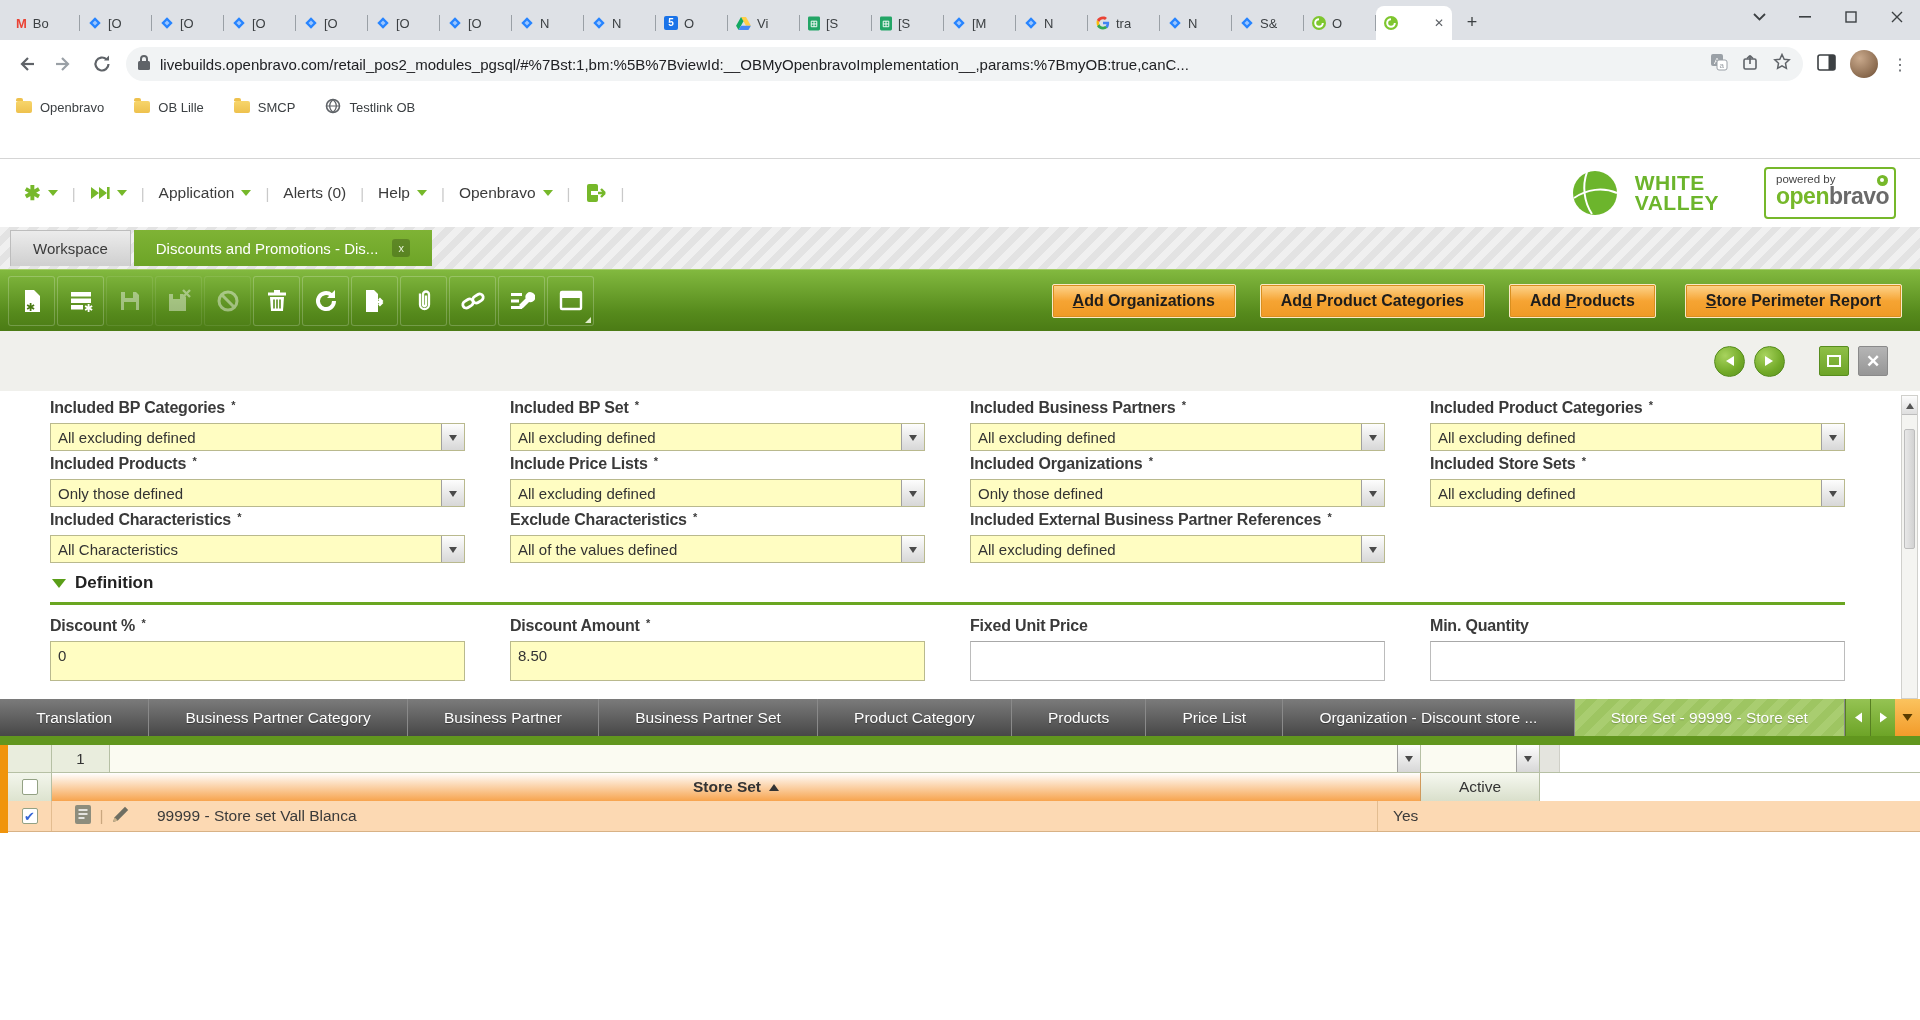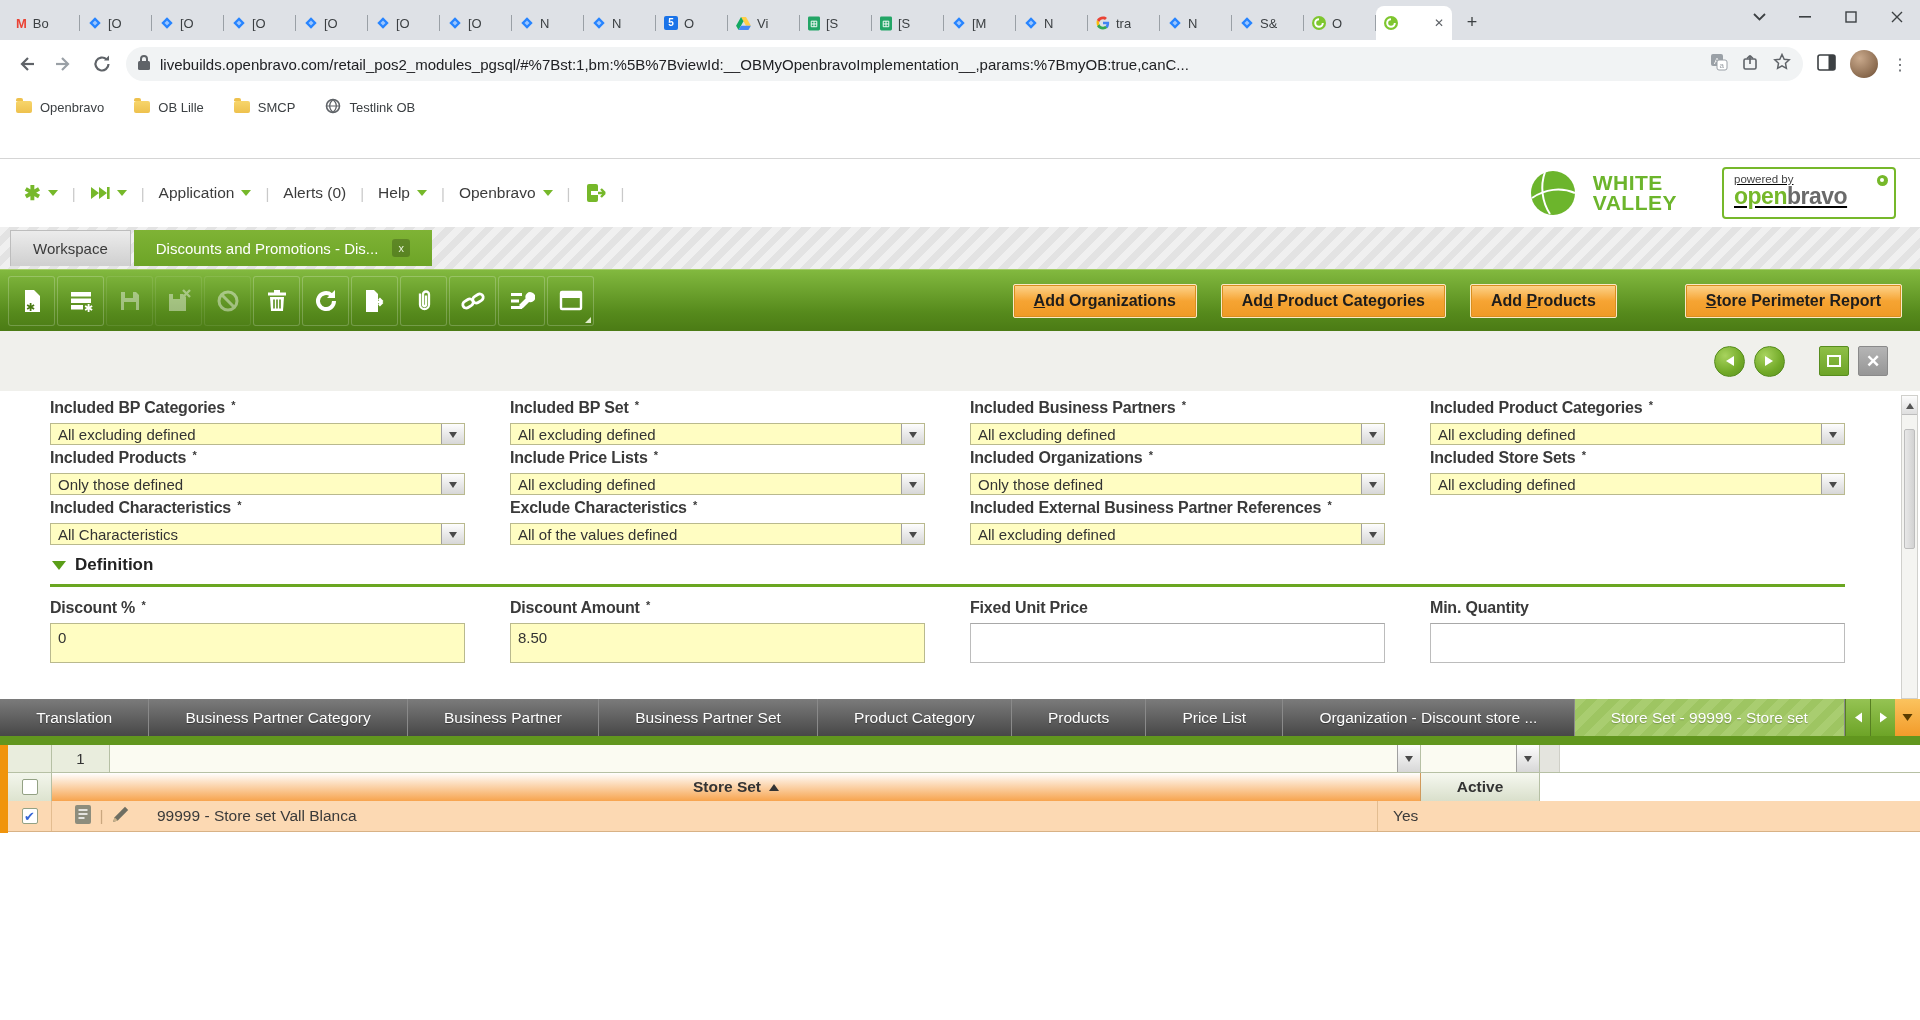--- a/index.html
+++ b/index.html
@@ -47,22 +47,22 @@
   
   .ob-header { height:68px; background:#fff; display:flex; align-items:center; padding:0 18px 0 24px; }
   .menubar { display:flex; align-items:center; gap:14px; font-size:15.5px; color:#3c3c3c; }
   .caret { width:0; height:0; border:5px solid transparent; border-top:6px solid #76b82a; margin-top:5px; }
   .msep { color:#c9c9c9; font-size:15px; }
   .menu-item { display:flex; align-items:center; gap:7px; }
   .ast { color:#76b82a; font-size:20px; font-weight:bold; }
   .logos { margin-left:auto; display:flex; align-items:center; gap:45px; padding-right:6px; }
   .wv { display:flex; align-items:center; gap:16px; }
   .wv-text { color:#6cb52c; font-weight:bold; font-size:21px; line-height:20px; letter-spacing:0.5px; }
-  .pb-badge { width:174px; height:52px; border:2px solid #76b82a; border-radius:4px; background:#fff;
-              padding:4px 8px 0 10px; position:relative;text-decoration:underline; }
+  .pb-badge { width:132px; height:52px; border:2px solid #76b82a; border-radius:4px; background:#fff;
+              padding:4px 8px 0 10px; position:relative; }
   .pb-small { font-size:11.5px; color:#444; }
   .pb-brand { font-size:23px; font-weight:bold; line-height:22px; letter-spacing:-0.5px; }
   .pb-open { color:#76b82a; } .pb-bravo { color:#6a6a6a; }
   .pb-dot { position:absolute; right:6px; top:6px; width:11px; height:11px; border-radius:50%;
             background:#76b82a; }
   .pb-dot:after { content:""; position:absolute; left:3px; top:3px; width:4px; height:4px; border-radius:50%; background:#fff; }
 
   
   .ws-tabs { height:42px; background:repeating-linear-gradient(135deg,#f0f0f0 0 7px,#e3e3e3 7px 14px);
              display:flex; align-items:center; padding-left:10px; }
@@ -77,21 +77,21 @@
                 display:flex; align-items:center; padding:0 8px; border-top:1px solid #a5cc66; }
   .tbtn { width:47px; height:50px; display:flex; align-items:center; justify-content:center;
           border-radius:3px; box-shadow:inset 0 0 0 1px rgba(255,255,255,.22); margin-right:2px; position:relative; }
   .tbtn.dis { opacity:.42; }
   .tbtn.corner:after { content:""; position:absolute; right:3px; bottom:3px; width:0; height:0;
                        border-left:6px solid transparent; border-bottom:6px solid #dfeccb; }
   .tb-spacer { flex:1; }
   .obtn { height:34px; padding:0 20px; font-size:16px; font-weight:bold; color:#1d1d1d; white-space:nowrap;
           background:linear-gradient(#fdd58e,#f6a433 50%,#ef9a25); border:1px solid #fbe9c4;
           box-shadow:inset 0 0 0 1px #d98f1f; border-radius:2px; margin-left:24px; }
-  .obtn.last { margin-left:68px; margin-right:10px; }
+  .obtn.last { margin-left:29px; margin-right:10px; }
   .obtn u { text-decoration:underline; }
 
   
   .form-head { height:60px; background:#f0f0ec; display:flex; align-items:center; justify-content:flex-end;
                gap:9px; padding-right:32px; }
   .rnav-circle { width:31px; height:31px; border-radius:50%;
                  background:radial-gradient(circle at 35% 30%, #a8d35e, #72aa28 60%, #5c9220);
                  display:flex; align-items:center; justify-content:center; color:#fff; font-size:13px;
                  border:1px solid #578d1e; }
   .rnav-sq { width:30px; height:30px; display:flex; align-items:center; justify-content:center; border-radius:2px; }
@@ -100,21 +100,21 @@
   .rnav-close { background:linear-gradient(#b5b5b5,#969696); border:1px solid #8a8a8a; color:#fff;
                 font-size:17px; font-weight:bold; }
   .rnav-sep { width:16px; }
 
   
   .form-area { height:308px; background:#fff; overflow:hidden; position:relative;
                padding:8px 75px 0 50px; }
   .frow { display:grid; grid-template-columns:repeat(4,1fr); column-gap:45px; margin-bottom:4px; }
   .flabel { font-size:16px; font-weight:bold; color:#3a3a3a; letter-spacing:-0.2px; margin-bottom:6px; white-space:nowrap; }
   .req { font-size:11px; vertical-align:top; margin-left:2px; }
-  .ffield { height:22px; display:flex; align-items:center; font-size:15px; color:#333; }
+  .ffield { height:28px; display:flex; align-items:center; font-size:15px; color:#333; }
   .ffield.sel { background:#fffdc2; border:1px solid #b9b98e; justify-content:space-between; padding-left:7px; }
   .ffield.inY { background:#fffdc2; border:1px solid #b9b98e; padding-left:7px; height:40px; align-items:flex-start; padding-top:5px; }
   .ffield.inW { background:#fff; border:1px solid #bcbcbc; border-top-color:#a8a8a8; height:40px; }
   .fdrop { width:23px; align-self:stretch; background:linear-gradient(#fdfdfd,#d7d7d7); border-left:1px solid #a0a0a0;
            display:flex; align-items:center; justify-content:center; }
   .dtri { width:0; height:0; border:4px solid transparent; border-top:6px solid #4a4a4a; margin-top:5px; }
   .fsection { display:flex; align-items:center; gap:9px; margin:8px 0 0 2px; }
   .sec-tri { width:0; height:0; border:7px solid transparent; border-top:9px solid #5a9e18; margin-top:8px; }
   .sec-title { font-size:17px; font-weight:bold; color:#222; }
   .sec-line { height:3px; background:#6aa621; margin:7px 0 12px 0; }
@@ -151,21 +151,21 @@
               justify-content:flex-end; }
   .gf-active { width:119px; background:#fbfbf2; border-right:1px solid #b6c0a4; display:flex; justify-content:flex-end; }
   .gf-corner { width:20px; background:#e4e4de; border-right:1px solid #cfcfc7; }
   .g-head { height:28px; }
   .gh-cb { width:44px; background:linear-gradient(#f3f6ec,#dde3cf); border-right:1px solid #b6c0a4;
            display:flex; align-items:center; justify-content:center; }
   .gh-main { width:1369px; background:linear-gradient(#ffffff,#f7a44e); display:flex; align-items:center;
              justify-content:center; gap:8px; font-size:15.5px; font-weight:bold; color:#333;
              border-right:1px solid #d09a5c;text-align:right; }
   .gh-active { width:119px; background:linear-gradient(#f6f8f0,#d9dfcb); display:flex; align-items:center;
-               justify-content:center; font-size:15.5px; font-weight:bold; color:#333; border-right:1px solid #b6c0a4; }
+               justify-content:center; font-size:15.5px; font-weight:normal; color:#333; border-right:1px solid #b6c0a4; }
   .sort-tri { width:0; height:0; border:5px solid transparent; border-bottom:7px solid #333; margin-bottom:4px; }
   .g-row { height:31px; background:#fcd9b3; border-bottom:1px solid #d8b286; font-size:15.5px; color:#3a3a3a; }
   .gr-cb { width:44px; display:flex; align-items:center; justify-content:center; border-right:1px solid #e3bd90; }
   .gr-icons { width:100px; display:flex; align-items:center; justify-content:center; gap:7px; }
   .gr-sep { color:#caa77f; }
   .gr-text { width:1225px; display:flex; align-items:center; padding-left:5px; white-space:nowrap; overflow:hidden; }
   .gr-active { width:119px; display:flex; align-items:center; padding-left:15px; border-left:1px solid #e3bd90; }
   .cb { width:16px; height:16px; background:#fff; border:1px solid #93a184; display:flex; align-items:center;
         justify-content:center; font-size:13px; color:#3565d6; border-radius:2px; }
 </style>

